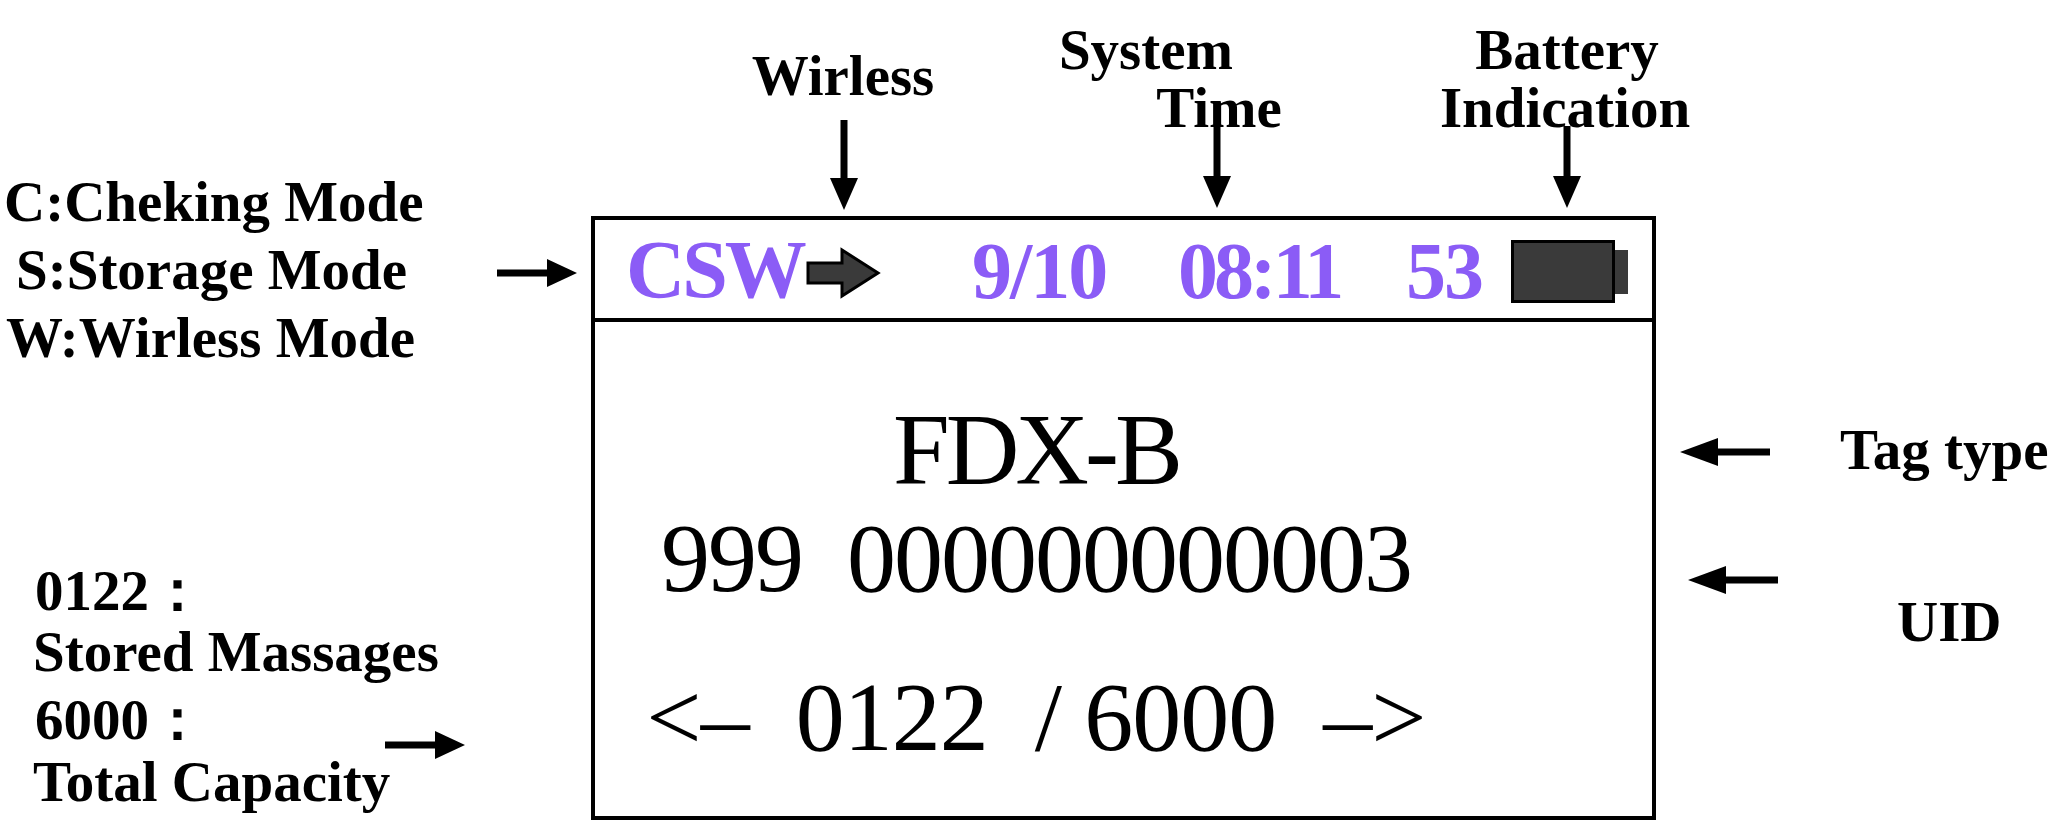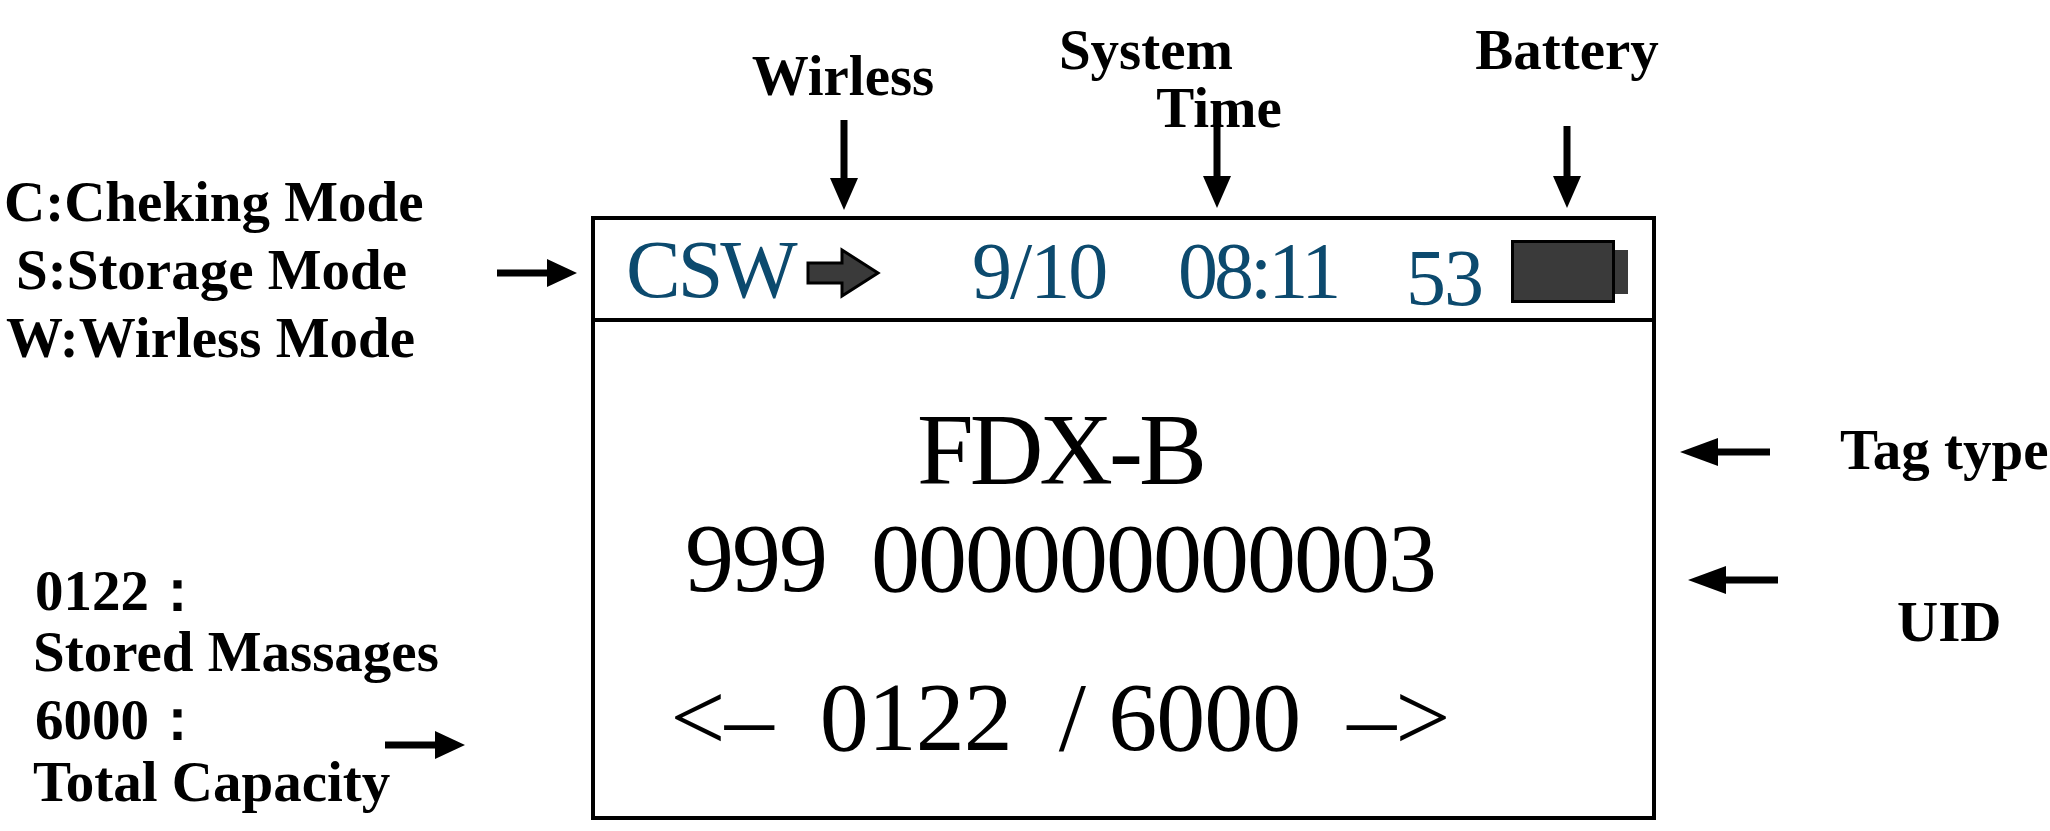--- a/index.html
+++ b/index.html
@@ -3,22 +3,22 @@
 <meta charset="utf-8">
 <style>
   html,body{margin:0;padding:0;background:#ffffff;}
   #stage{
     position:relative;width:2050px;height:831px;background:#ffffff;
     font-family:"Liberation Serif","DejaVu Serif",serif;color:#000;overflow:hidden;
   }
   .abs{position:absolute;line-height:1;white-space:nowrap;}
   .lbl{font-weight:bold;font-size:57px;color:#000;}
   .ctr{transform:translateX(-50%);text-align:center;}
-  .disp{font-size:80px;color:#0c4a6e;}
-  .boxcenter{left:591px;width:890px;text-align:center;margin-left:24px;}
+  .disp{font-size:80px;color:#8b5cf6;font-weight:bold;}
+  .boxcenter{left:591px;width:890px;text-align:center;}
   #display-box{
     left:591px;top:216px;width:1065px;height:604px;
     border:4px solid #000;box-sizing:border-box;background:#fff;
   }
   #status-divider{left:591px;top:318px;width:1065px;height:4px;background:#000;}
   #battery-body{left:1511px;top:240px;width:104px;height:63px;border:3px solid #000;box-sizing:border-box;}
   #battery-nub{left:1615px;top:250px;width:13px;height:44px;}
   svg{display:block;}
   .thin-arrow line{stroke:#000;stroke-width:7;}
   .thin-arrow polygon{fill:#000;}
@@ -30,20 +30,21 @@
 <div id="stage">
 
   <div class="abs lbl" style="left:4px;top:173px;">C:Cheking Mode</div>
   <div class="abs lbl" style="left:16px;top:241px;">S:Storage Mode</div>
   <div class="abs lbl" style="left:6px;top:309px;">W:Wirless Mode</div>
 
   <div class="abs lbl ctr" style="left:843px;top:47px;">Wirless</div>
   <div class="abs lbl ctr" style="left:1146px;top:21px;">System</div>
   <div class="abs lbl ctr" style="left:1567px;top:21px;">Battery</div>
   <div class="abs lbl ctr" style="left:1219px;top:79px;">Time</div>
+  <div class="abs lbl ctr" style="left:1565px;top:79px;">Indication</div>
 
   <div class="abs lbl" style="left:1840px;top:421px;">Tag type</div>
   <div class="abs lbl" style="left:1897px;top:553px;margin-top:40px;">UID</div>
 
   <div class="abs lbl" style="left:35px;top:562px;">0122：</div>
   <div class="abs lbl" style="left:33px;top:623px;">Stored Massages</div>
   <div class="abs lbl" style="left:35px;top:691px;">6000：</div>
   <div class="abs lbl" style="left:33px;top:753px;">Total Capacity</div>
 
   <svg class="abs thin-arrow" style="left:495px;top:256px;" width="84" height="34" viewBox="0 0 84 34">
@@ -77,21 +78,21 @@
 
   <div class="abs" id="display-box"></div>
   <div class="abs" id="status-divider"></div>
 
   <div class="abs disp" style="left:626px;top:229px;font-size:82px;letter-spacing:-3px;">CSW</div>
   <svg class="abs" style="left:806px;top:246px;" width="76" height="54" viewBox="0 0 76 54">
     <polygon points="2,17 36,17 36,4 72,27 36,50 36,37 2,37" stroke="#000" stroke-width="3" fill="#3a3a3a"></polygon>
   </svg>
   <div class="abs disp" style="left:972px;top:231px;letter-spacing:-2px;">9/10</div>
   <div class="abs disp" style="left:1178px;top:231px;letter-spacing:-4px;">08:11</div>
-  <div class="abs disp" style="left:1406px;top:238px;letter-spacing:-2px;">53</div>
+  <div class="abs disp" style="left:1406px;top:231px;letter-spacing:-2px;">53</div>
   <div class="abs" id="battery-body" style="background: rgb(58, 58, 58);"></div>
   <div class="abs" id="battery-nub" style="background: rgb(58, 58, 58);"></div>
 
   <div class="abs boxcenter" style="top:399px;font-size:102px;letter-spacing:-4px;">FDX-B</div>
   <div class="abs boxcenter pre" style="top:509px;font-size:98px;letter-spacing:-2px;">999  000000000003</div>
   <div class="abs boxcenter pre" style="top:668px;font-size:98px;letter-spacing:-1px;">&lt;–  0122  / 6000  –&gt;</div>
 
 </div>
 
 </body></html>

